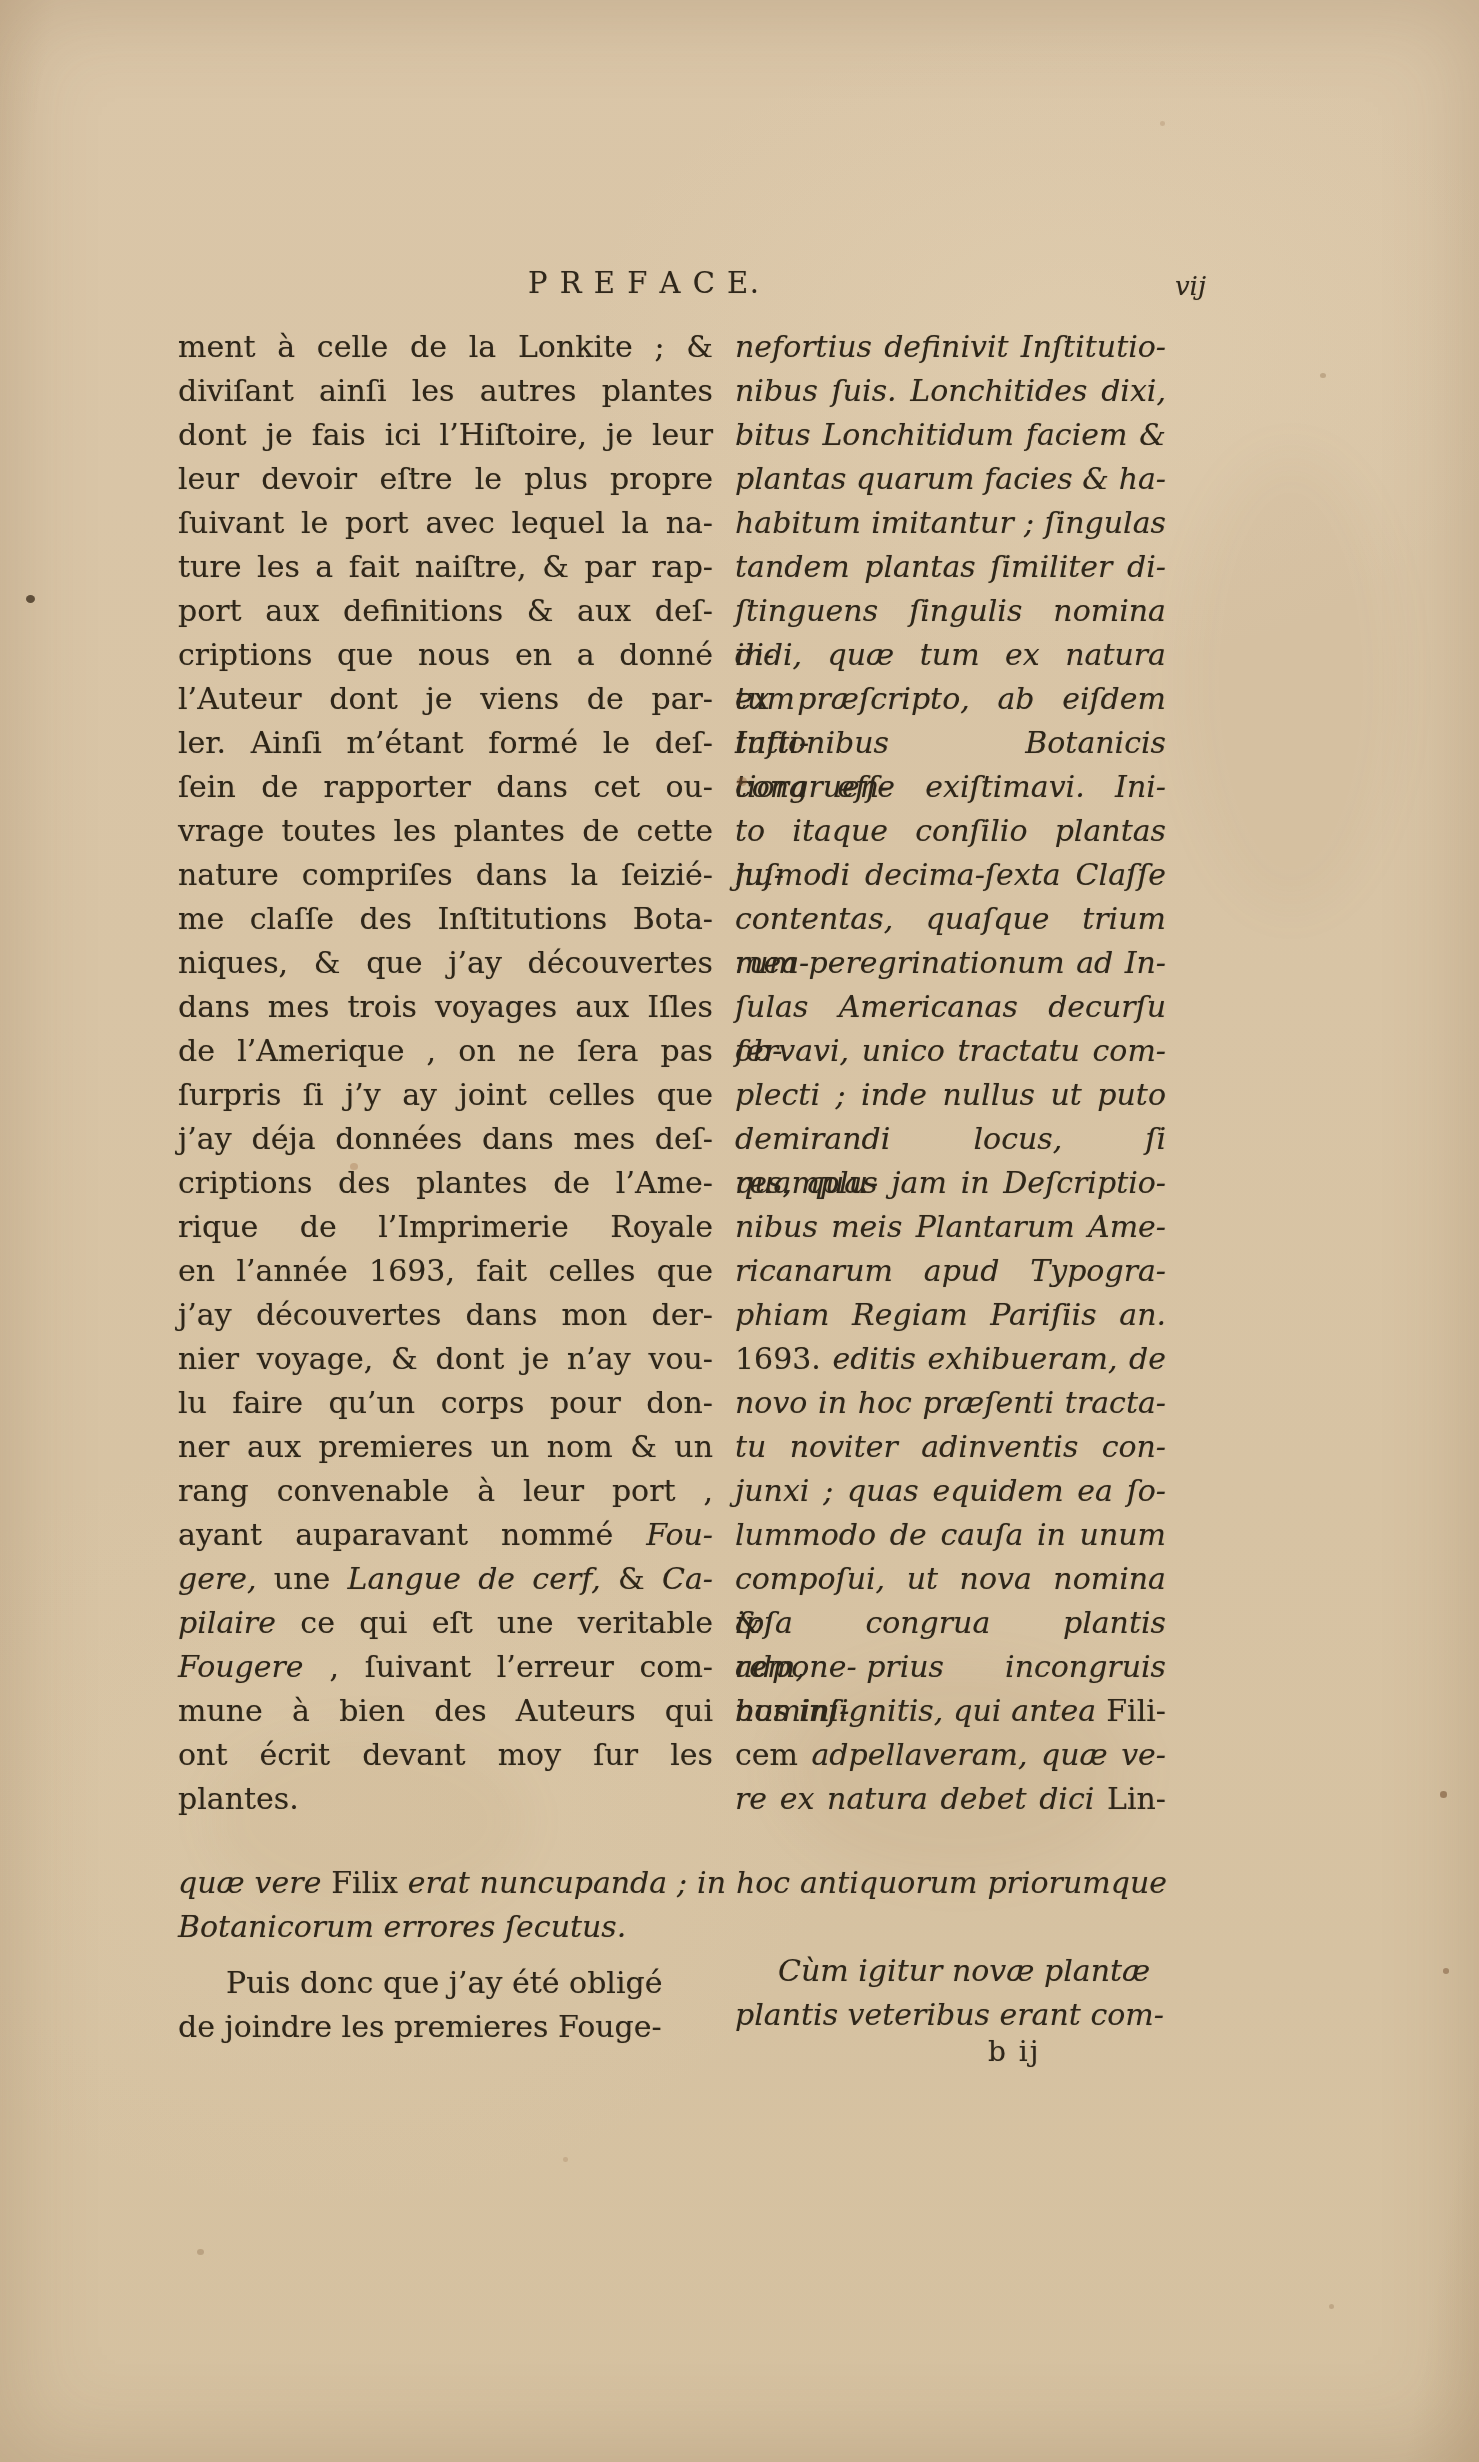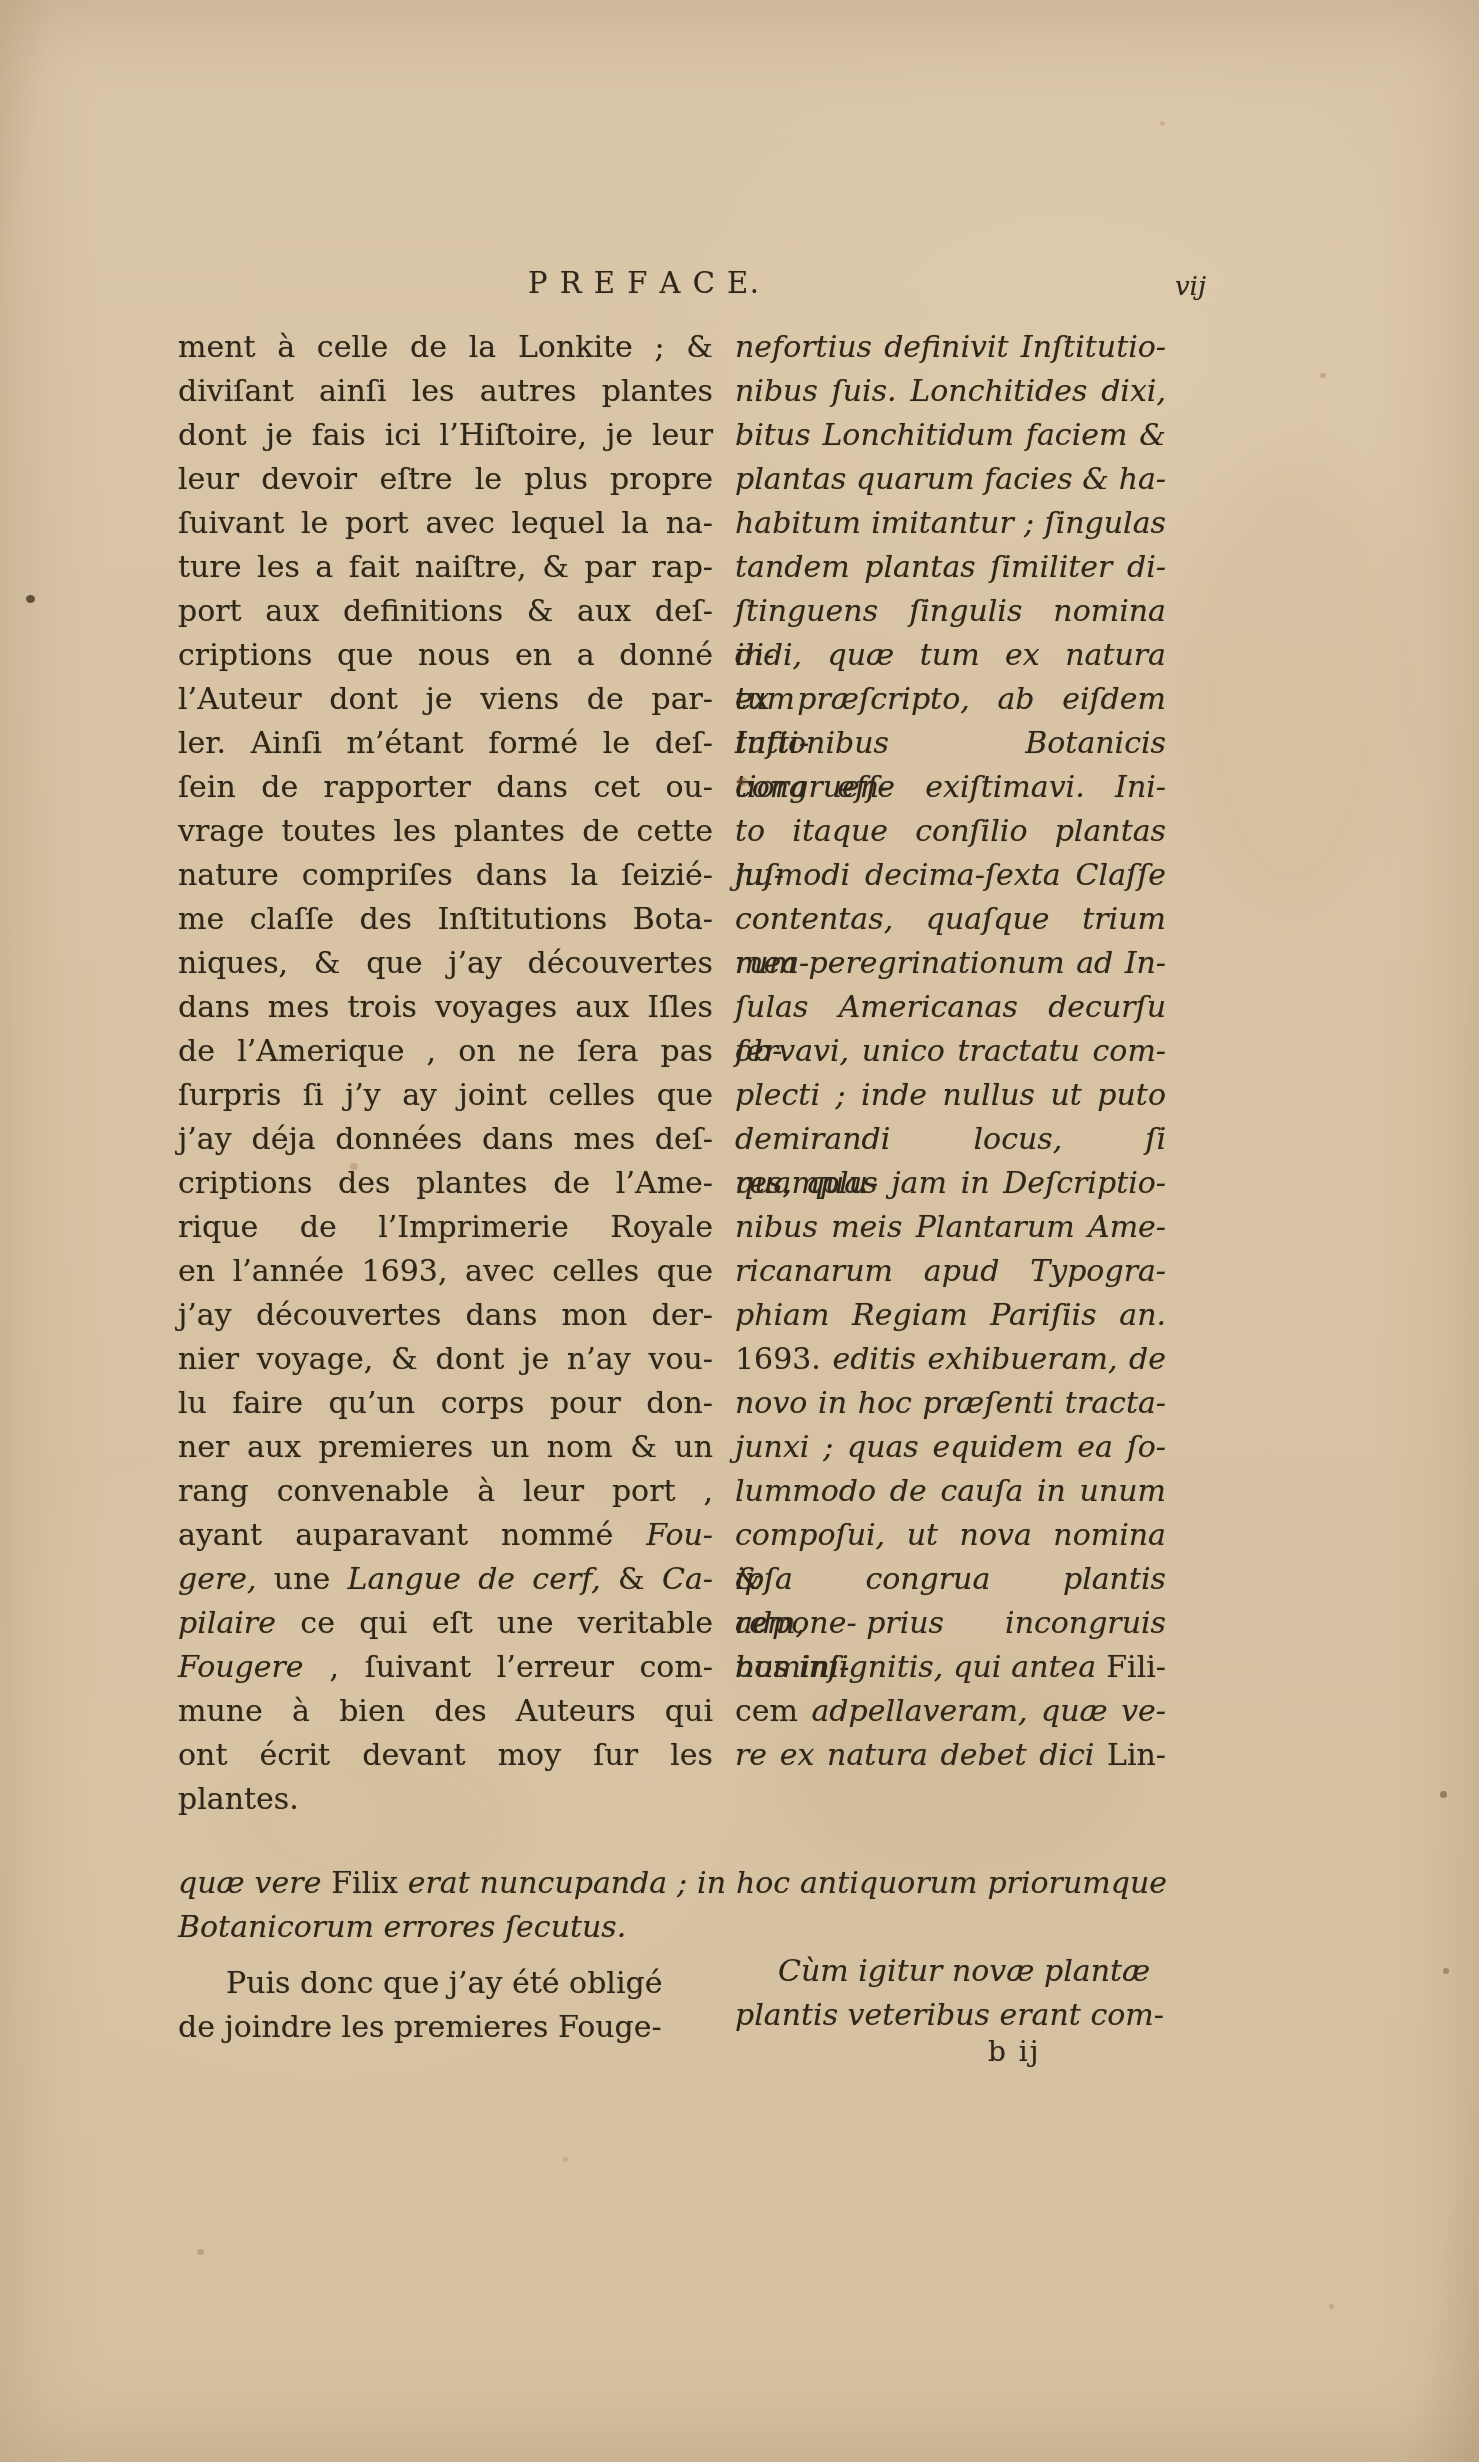--- a/index.html
+++ b/index.html
@@ -80,21 +80,21 @@
       <div class="line"><span class="ro">vrage toutes les plantes de cette</span></div>
       <div class="line"><span class="ro">nature compriſes dans la ſeizié-</span></div>
       <div class="line"><span class="ro">me claſſe des Inſtitutions Bota-</span></div>
       <div class="line"><span class="ro">niques, &amp; que j’ay découvertes</span></div>
       <div class="line"><span class="ro">dans mes trois voyages aux Iſles</span></div>
       <div class="line"><span class="ro">de l’Amerique , on ne ſera pas</span></div>
       <div class="line"><span class="ro">ſurpris ſi j’y ay joint celles que</span></div>
       <div class="line"><span class="ro">j’ay déja données dans mes deſ-</span></div>
       <div class="line"><span class="ro">criptions des plantes de l’Ame-</span></div>
       <div class="line"><span class="ro">rique de l’Imprimerie Royale</span></div>
-      <div class="line"><span class="ro">en l’année 1693, avec celles que</span></div>
+      <div class="line"><span class="ro">en l’année 1693, fait celles que</span></div>
       <div class="line"><span class="ro">j’ay découvertes dans mon der-</span></div>
       <div class="line"><span class="ro">nier voyage, &amp; dont je n’ay vou-</span></div>
       <div class="line"><span class="ro">lu faire qu’un corps pour don-</span></div>
       <div class="line"><span class="ro">ner aux premieres un nom &amp; un</span></div>
       <div class="line"><span class="ro">rang convenable à leur port ,</span></div>
       <div class="line"><span class="ro">ayant auparavant nommé </span><span class="it">Fou-</span></div>
       <div class="line"><span class="it">gere,</span><span class="ro"> une </span><span class="it">Langue de cerf,</span><span class="ro"> &amp; </span><span class="it">Ca-</span></div>
       <div class="line"><span class="it">pilaire</span><span class="ro"> ce qui eſt une veritable</span></div>
       <div class="line"><span class="it">Fougere</span><span class="ro"> , ſuivant l’erreur com-</span></div>
       <div class="line"><span class="ro">mune à bien des Auteurs qui</span></div>
@@ -120,20 +120,21 @@
       <div class="line"><span class="it">ſulas Americanas decurſu ob-</span></div>
       <div class="line"><span class="it">ſervavi, unico tractatu com-</span></div>
       <div class="line"><span class="it">plecti ; inde nullus ut puto</span></div>
       <div class="line"><span class="it">demirandi locus, ſi quamplu-</span></div>
       <div class="line"><span class="it">res, quas jam in Deſcriptio-</span></div>
       <div class="line"><span class="it">nibus meis Plantarum Ame-</span></div>
       <div class="line"><span class="it">ricanarum apud Typogra-</span></div>
       <div class="line"><span class="it">phiam Regiam Pariſiis an.</span></div>
       <div class="line"><span class="ro">1693.</span><span class="it"> editis exhibueram, de</span></div>
       <div class="line"><span class="it">novo in hoc præſenti tracta-</span></div>
+      <div class="line"><span class="it">tu noviter adinventis con-</span></div>
       <div class="line"><span class="it">junxi ; quas equidem ea ſo-</span></div>
       <div class="line"><span class="it">lummodo de cauſa in unum</span></div>
       <div class="line"><span class="it">compoſui, ut nova nomina &amp;</span></div>
       <div class="line"><span class="it">ipſa congrua plantis adpone-</span></div>
       <div class="line"><span class="it">rem, prius incongruis nomini-</span></div>
       <div class="line"><span class="it">bus inſignitis, qui antea </span><span class="ro">Fili-</span></div>
       <div class="line"><span class="ro">cem </span><span class="it">adpellaveram, quæ ve-</span></div>
       <div class="line"><span class="it">re ex natura debet dici </span><span class="ro">Lin-</span></div>
     </div>
   <div id="fullwidth" class="col">

